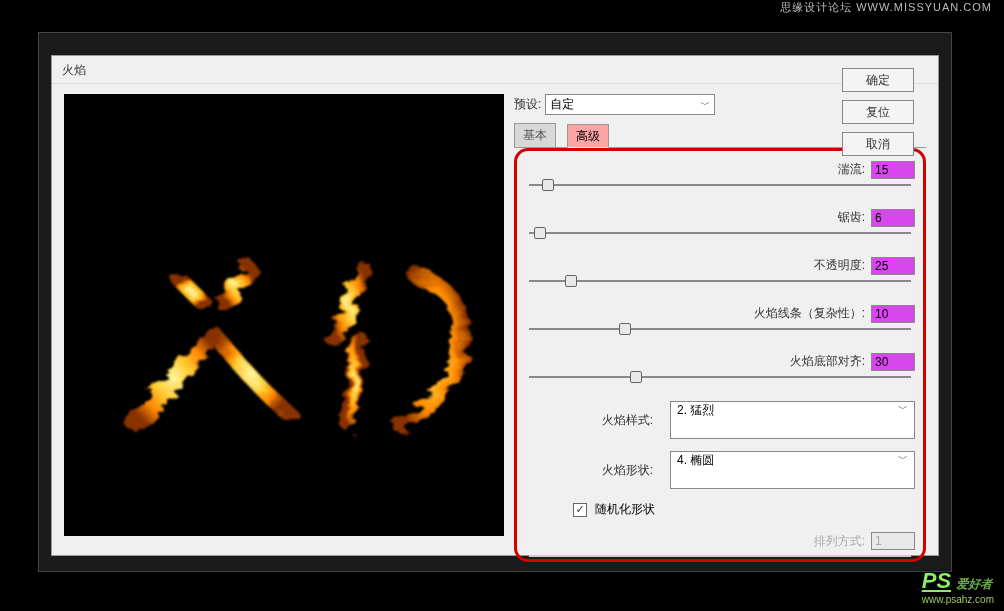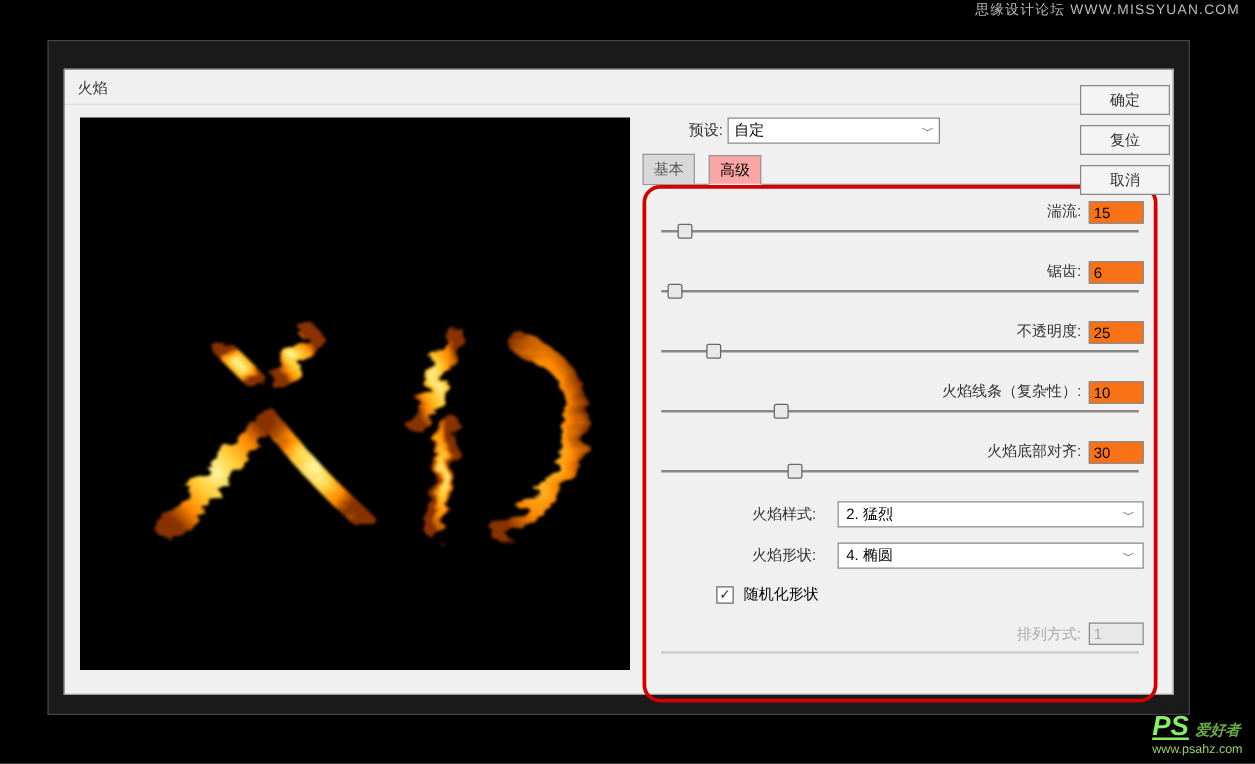--- a/index.html
+++ b/index.html
@@ -5,42 +5,42 @@
 *{box-sizing:border-box;margin:0;padding:0;font-family:"Microsoft YaHei",sans-serif;font-size:12px;}
 body{background:#000;width:1004px;height:611px;position:relative;}
 .outer-dark{position:absolute;left:38px;top:32px;width:914px;height:540px;background:#1a1a1a;border:1px solid #444;}
 .dialog{position:absolute;left:51px;top:55px;width:888px;height:501px;background:#f0f0f0;border:1px solid #999;}
 .dlg-title{height:28px;line-height:28px;padding:0 10px;color:#333;border-bottom:1px solid #ddd;}
 .dlg-body{display:flex;padding:10px 12px;gap:10px;}
 .preview{width:440px;height:442px;background:#000;display:flex;align-items:center;justify-content:center;}
 .preview svg{width:100%;height:100%;}
 .right-col{flex:1;display:flex;flex-direction:column;}
 .preset-row{display:flex;align-items:center;gap:4px;margin-bottom:8px;}
-.preset-label{color:#333;margin-left:37px;}
+.preset-label{color:#333;}
 .preset-select{flex:0 0 170px;height:21px;border:1px solid #888;background:#fff;display:flex;align-items:center;justify-content:space-between;padding:0 4px;}
 .chev{font-size:10px;color:#555;}
 .tabs{display:flex;border-bottom:1px solid #999;margin-bottom:0;gap:12px;}
 .tab{padding:3px 8px 2px;border:1px solid #999;border-bottom:none;background:#d8d8d8;color:#555;margin-right:-1px;}
 .tab.active{background:#fca5a5;color:#000;position:relative;top:1px;border-bottom:1px solid #f0f0f0;}
 .panel{border:3px solid #d40000;border-radius:14px;padding:10px 8px 4px;height:414px;}
 .fld{display:flex;align-items:flex-start;margin-bottom:2px;}
 .fld-lbl{flex:1;text-align:right;padding-right:6px;color:#333;}
-.fld-inp{width:44px;height:18px;border:1px solid #888;background:#f97316;display:flex;align-items:center;padding:0 3px;}
+.fld-inp{width:44px;height:18px;border:1px solid #888;background:#d946ef;display:flex;align-items:center;padding:0 3px;}
 .slider{height:20px;position:relative;margin:0 4px 8px;}
 .track{position:absolute;left:0;right:0;top:3px;height:2px;background:#888;}
 .thumb{position:absolute;top:-2px;width:12px;height:12px;background:#e8e8e8;border:1px solid #666;border-radius:2px;transform:translateX(-50%);}
 .sel-row{display:flex;align-items:center;margin-bottom:12px;}
 .sel-lbl{flex:0 0 145px;text-align:right;padding-right:17px;color:#333;}
-.sel-box{flex:1;height:21px;border:1px solid #888;background:#fff;display:flex;align-items:center;justify-content:space-between;padding:0 6px;}
+.sel-box{flex:1;height:38px;border:1px solid #888;background:#fff;display:flex;align-items:flex-start;justify-content:space-between;padding:0 6px;}
 .chk-row{display:flex;align-items:center;gap:8px;padding-left:48px;margin-bottom:14px;}
 .chk{width:14px;height:14px;border:1px solid #666;background:#fff;display:flex;align-items:center;justify-content:center;color:#333;font-size:11px;}
 .disabled-row{display:flex;align-items:center;margin-bottom:2px;}
 .disabled-row .fld-lbl{color:#aaa;}
 .disabled-row .fld-inp{background:#e8e8e8;color:#aaa;}
-.btn-col{position:absolute;right:2px;top:12px;width:72px;display:flex;flex-direction:column;gap:8px;}
+.btn-col{position:absolute;right:24px;top:12px;width:72px;display:flex;flex-direction:column;gap:8px;}
 .btn{height:24px;border:1px solid #888;background:#f4f4f4;display:flex;align-items:center;justify-content:center;color:#333;}
 .watermark-top{position:absolute;top:0;right:12px;color:#bbb;font-size:11px;letter-spacing:1px;text-align:right;}
 .watermark-br{position:absolute;bottom:6px;right:10px;color:#6a4;font-size:18px;font-style:italic;font-weight:bold;text-shadow:0 0 4px #000;}
 .watermark-br .ps{color:#8e6;font-size:22px;text-decoration:underline;}
 </style>
 </head>
 <body>
 
 <div class="watermark-top">思缘设计论坛  WWW.MISSYUAN.COM</div>
 

